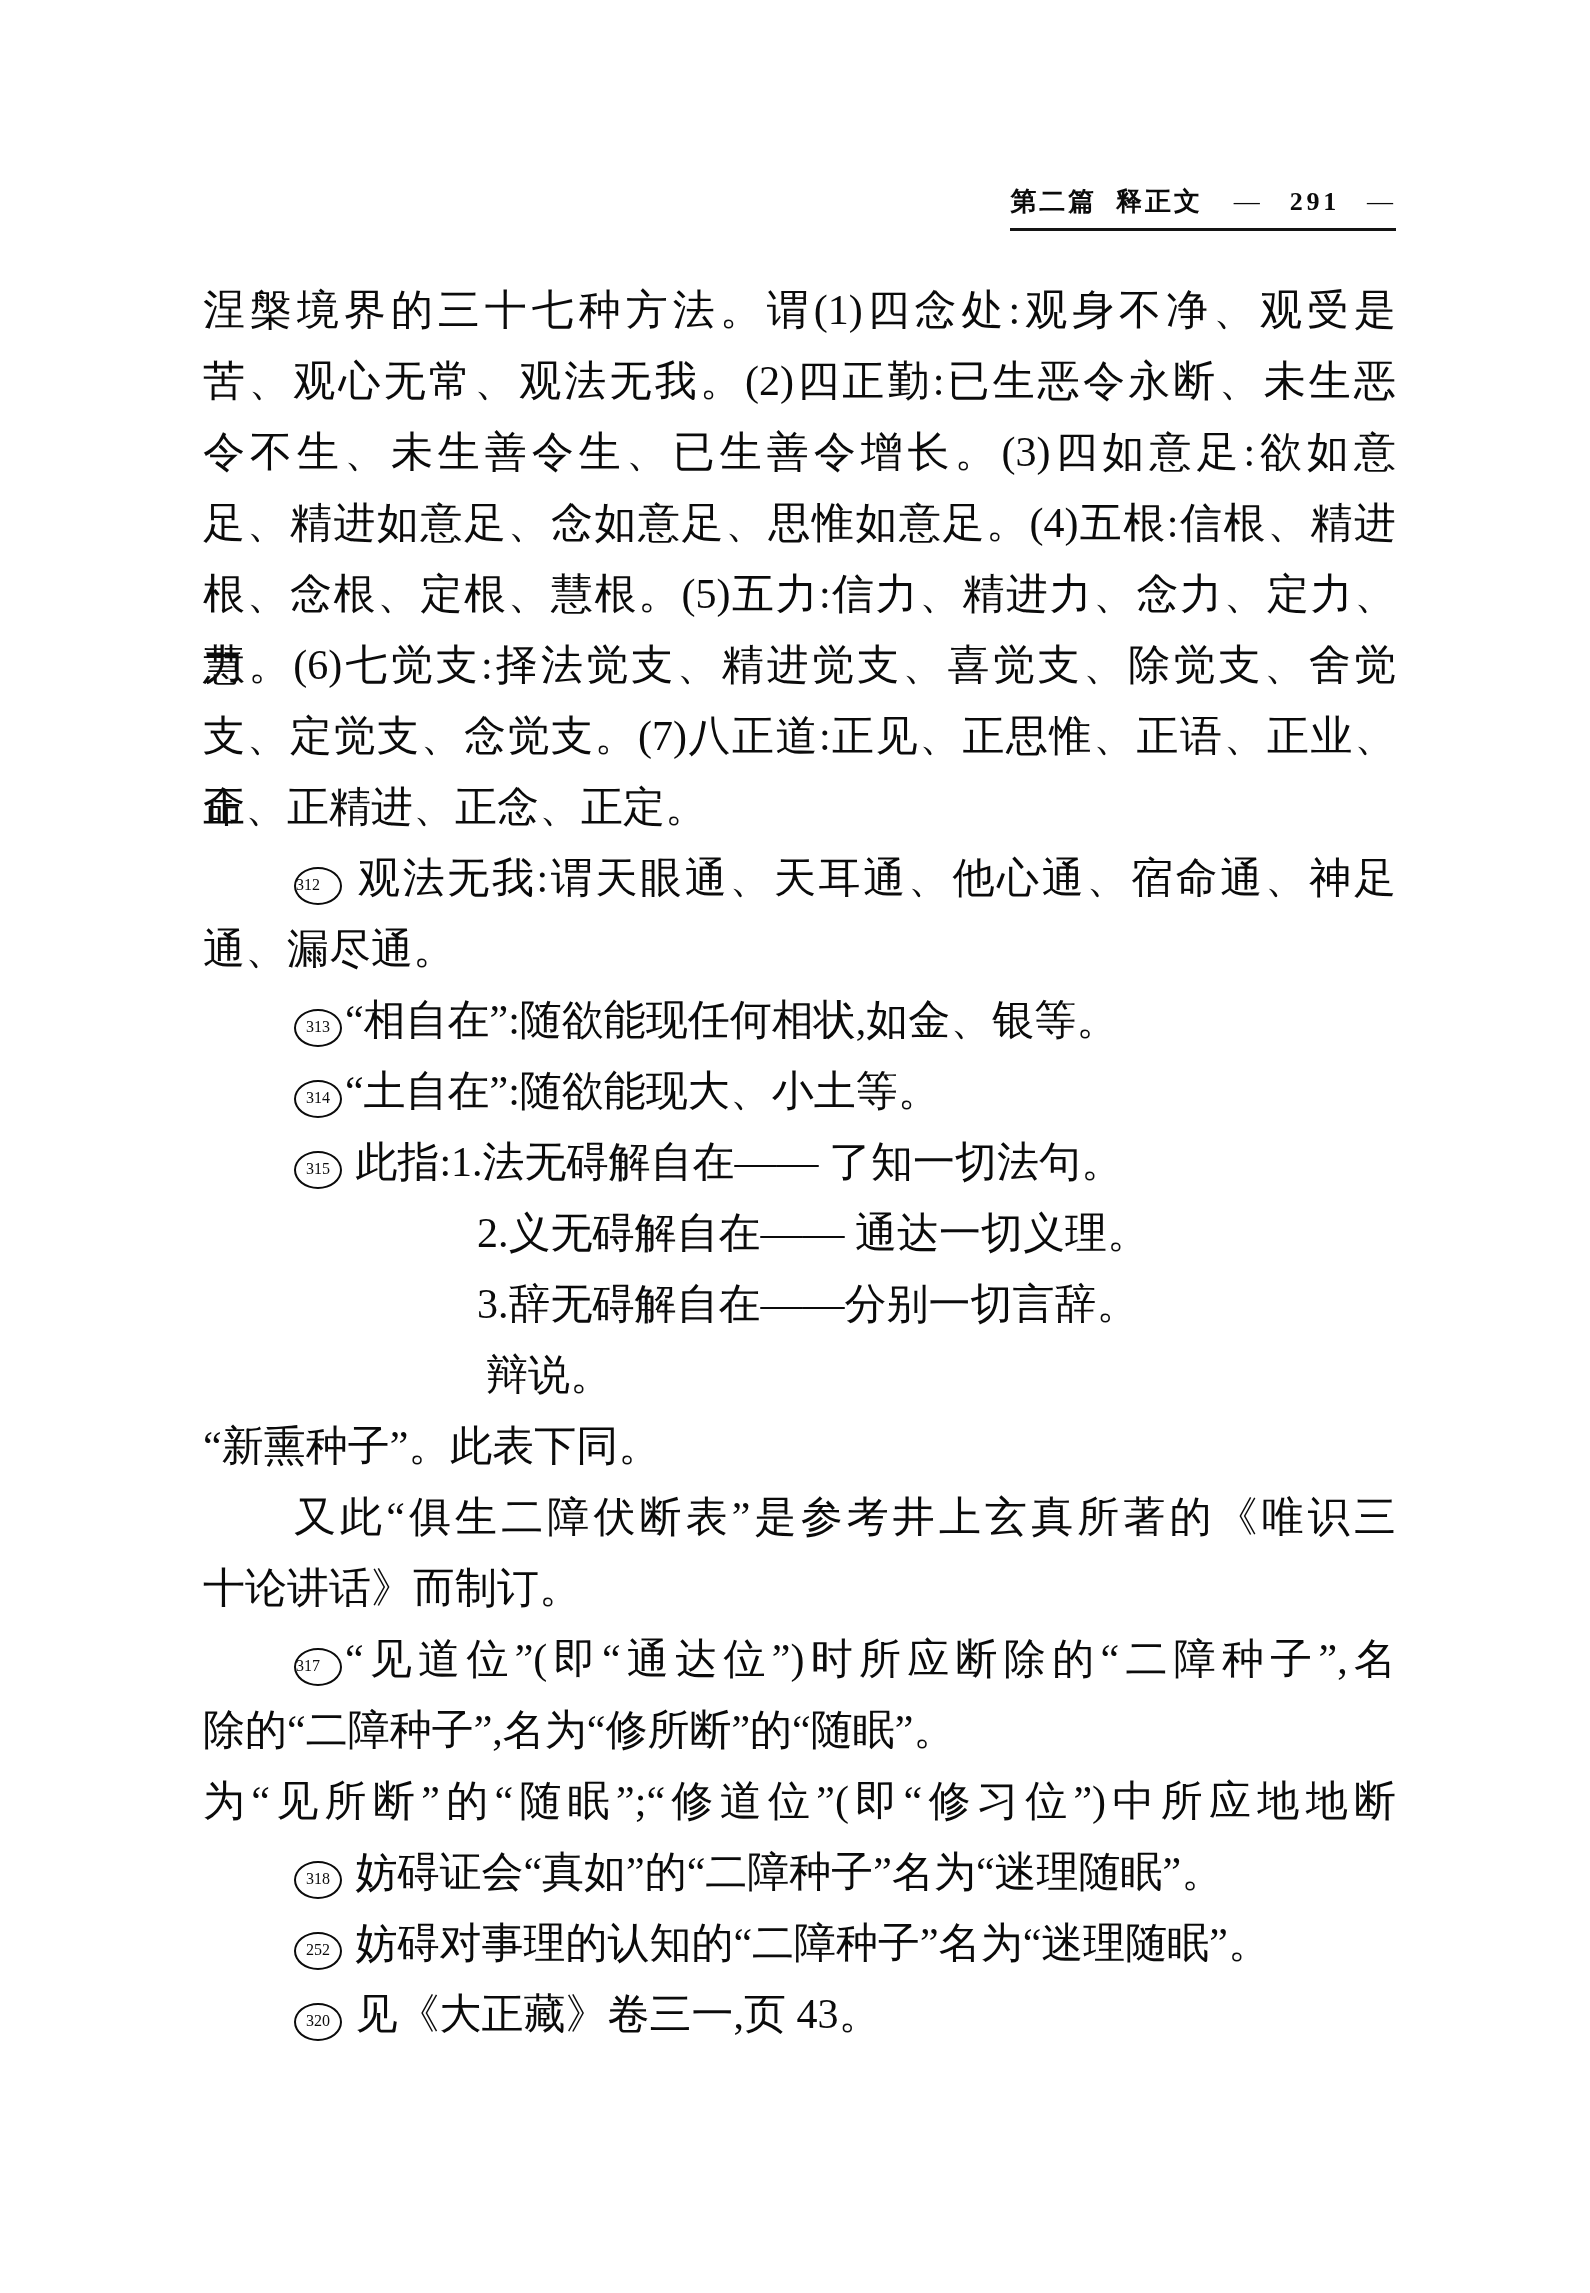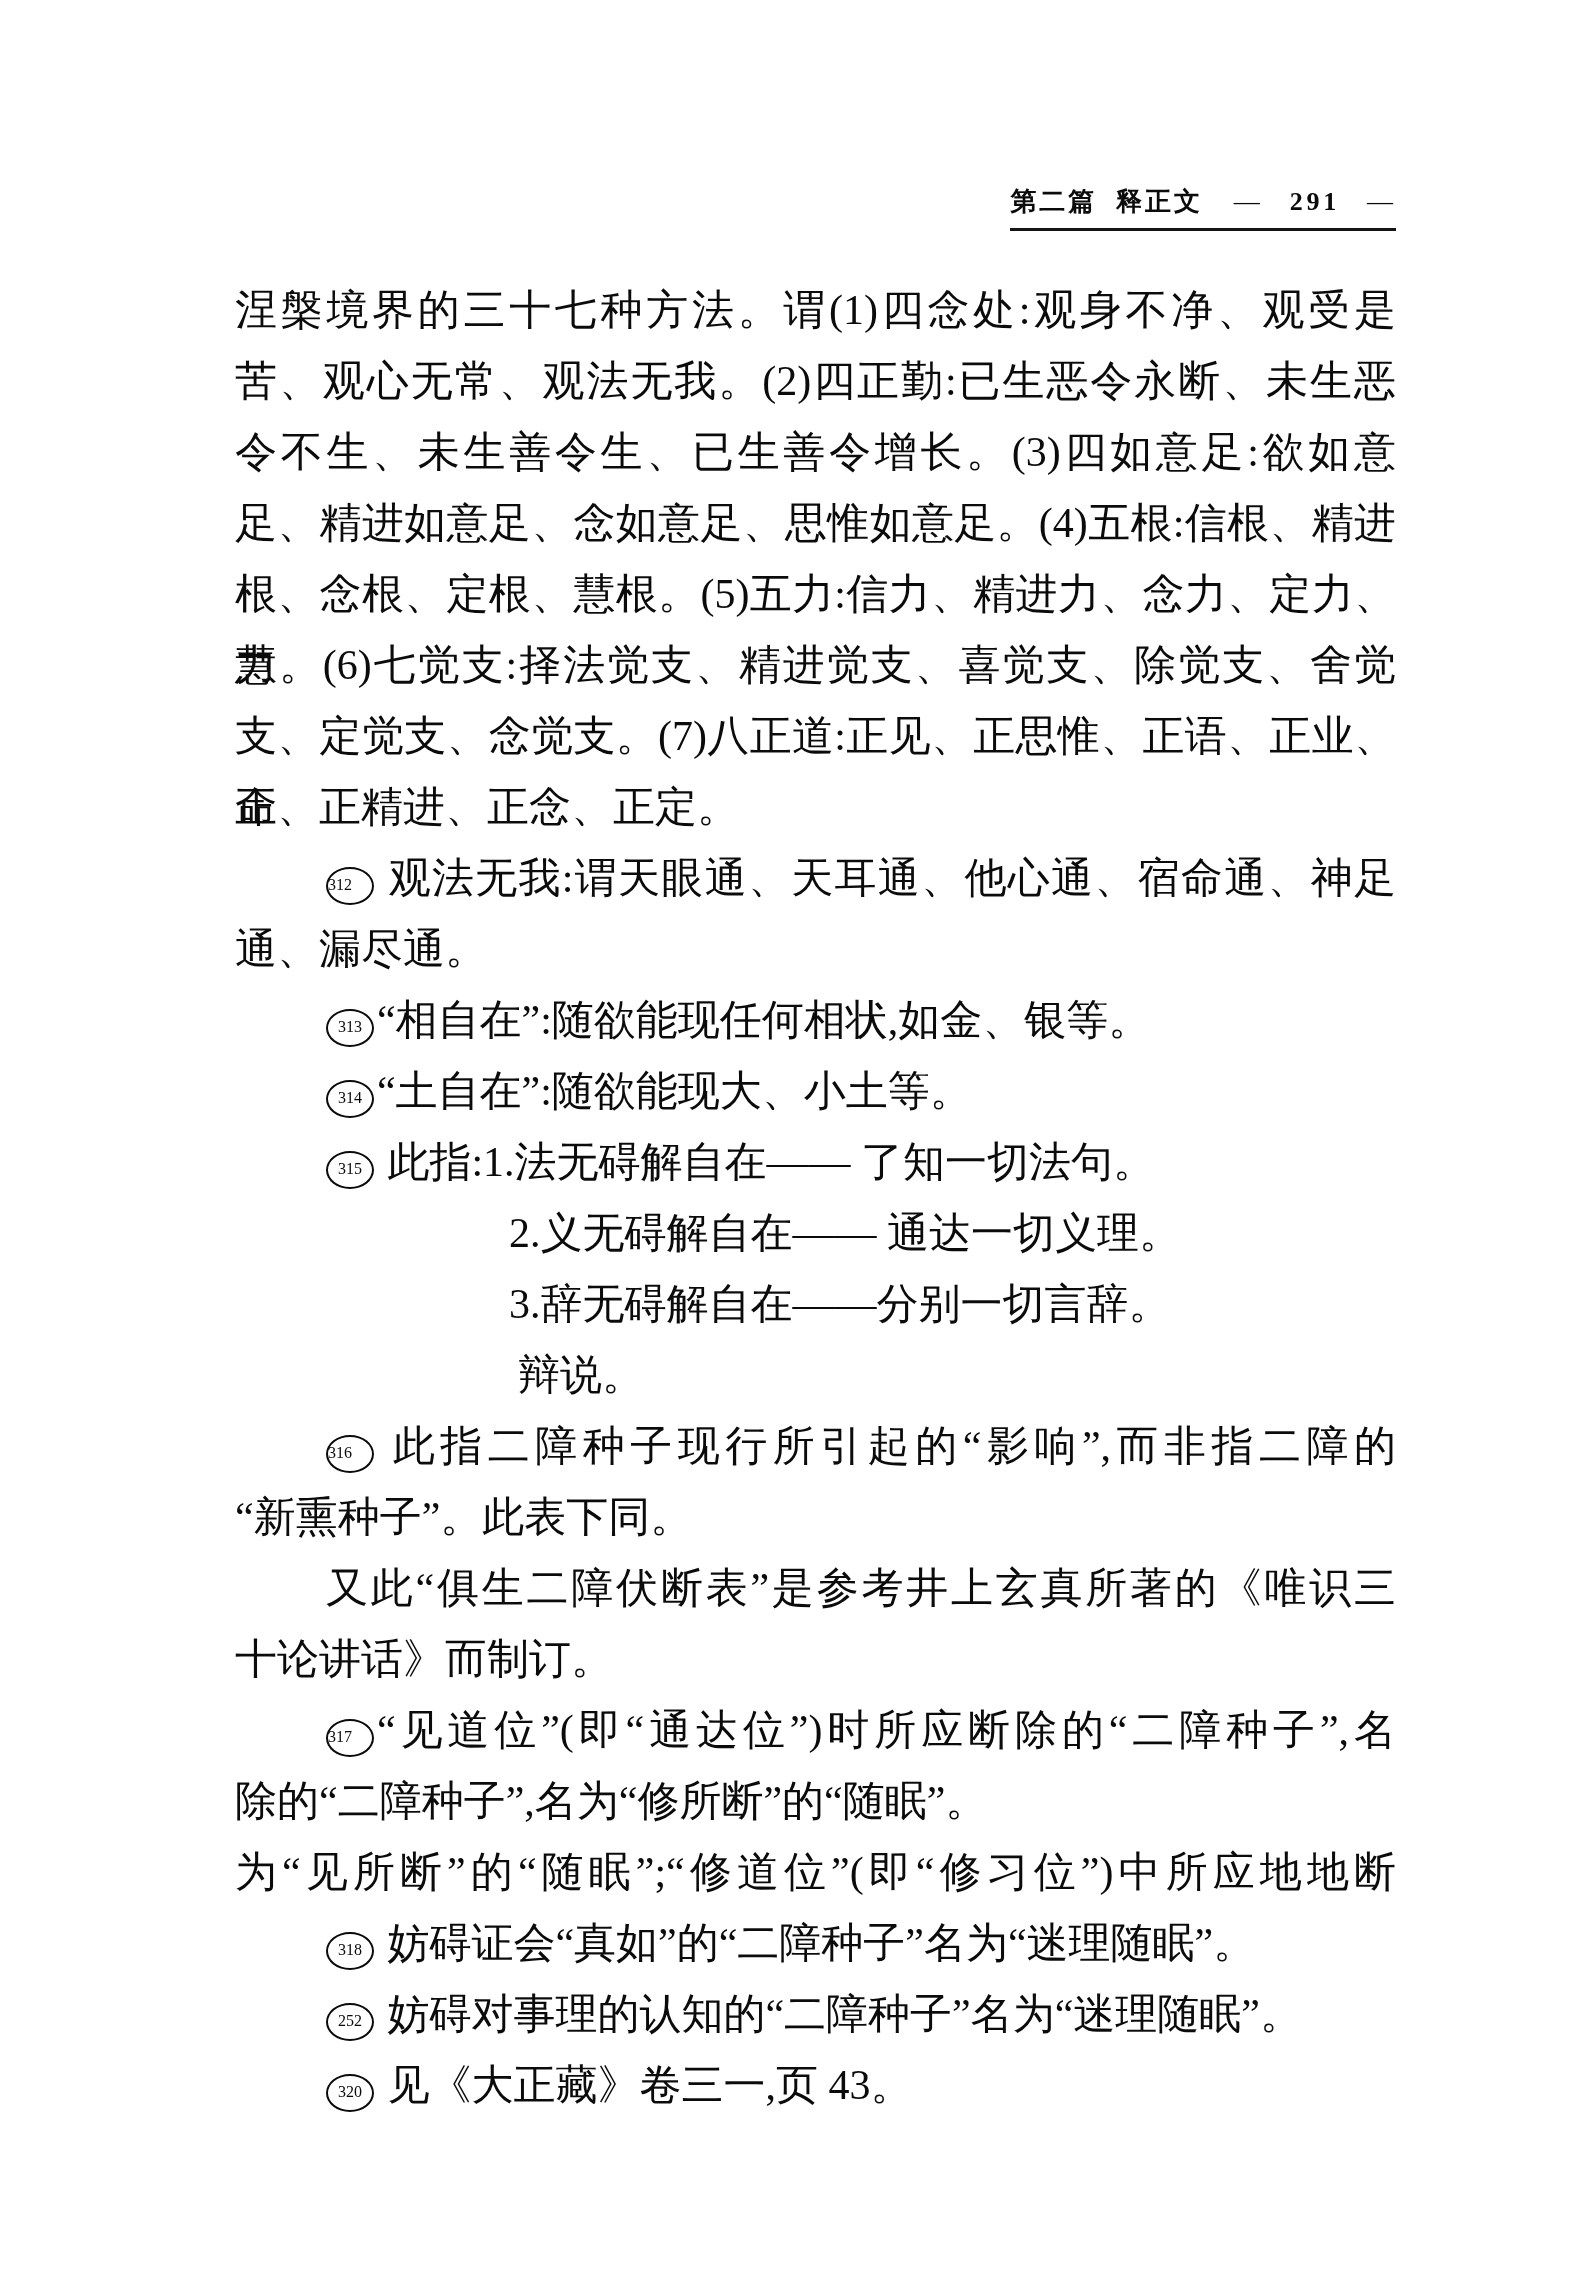--- a/index.html
+++ b/index.html
@@ -28,21 +28,21 @@
   .running-head .hpage{margin-left:27px;letter-spacing:3.8px;}
   .running-head .hdash2{margin-left:27px;font-weight:normal;}
   
   .textblock{
     position:absolute;
     left:203px;top:275px;width:1193px;
     font-size:42px;
     line-height:71px;
     text-align:left;
   }
-  .line{height:71px;white-space:nowrap;margin-left:32px;}
+  .line{height:71px;white-space:nowrap;}
   .line.full{
     white-space:normal;
     text-align:justify;
     text-align-last:justify;
   }
   .i2{padding-left:91px;}
   .isub{padding-left:274px;}
   .isub2{padding-left:283px;}
   
   .circ{
@@ -76,21 +76,20 @@
     <div class="line full"><span>支、定觉支、念觉支。(7)八正道:正见、正思惟、正语、正业、正</span></div>
     <div class="line"><span>命、正精进、正念、正定。</span></div>
     <div class="line i2 full"><span class="circ">312</span><span> 观法无我:谓天眼通、天耳通、他心通、宿命通、神足</span></div>
     <div class="line"><span>通、漏尽通。</span></div>
     <div class="line i2"><span class="circ">313</span><span>“相自在”:随欲能现任何相状,如金、银等。</span></div>
     <div class="line i2"><span class="circ">314</span><span>“土自在”:随欲能现大、小土等。</span></div>
     <div class="line i2"><span class="circ">315</span><span> 此指:1.法无碍解自在—— 了知一切法句。</span></div>
     <div class="line isub"><span>2.义无碍解自在—— 通达一切义理。</span></div>
     <div class="line isub"><span>3.辞无碍解自在——分别一切言辞。</span></div>
     <div class="line isub2"><span>辩说。</span></div>
-    <div class="line i2 full"><span class="circ">316</span><span> 此指二障种子现行所引起的“影响”,而非指二障的</span></div>
     <div class="line"><span>“新熏种子”。此表下同。</span></div>
     <div class="line i2 full"><span>又此“俱生二障伏断表”是参考井上玄真所著的《唯识三</span></div>
     <div class="line"><span>十论讲话》而制订。</span></div>
     <div class="line i2 full"><span class="circ">317</span><span>“见道位”(即“通达位”)时所应断除的“二障种子”,名</span></div>
     <div class="line"><span>除的“二障种子”,名为“修所断”的“随眠”。</span></div>
     <div class="line full"><span>为“见所断”的“随眠”;“修道位”(即“修习位”)中所应地地断</span></div>
     <div class="line i2"><span class="circ">318</span><span> 妨碍证会“真如”的“二障种子”名为“迷理随眠”。</span></div>
     <div class="line i2"><span class="circ">252</span><span> 妨碍对事理的认知的“二障种子”名为“迷理随眠”。</span></div>
     <div class="line i2"><span class="circ">320</span><span> 见《大正藏》卷三一,页 43。</span></div>
   </div>

